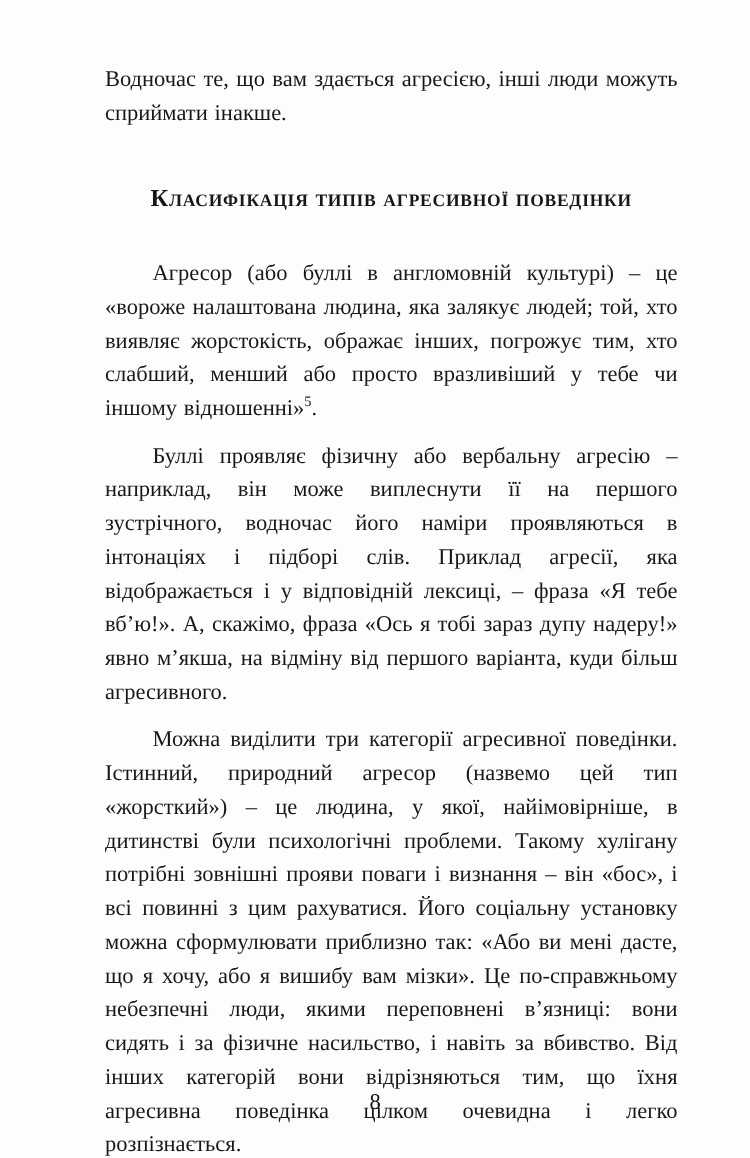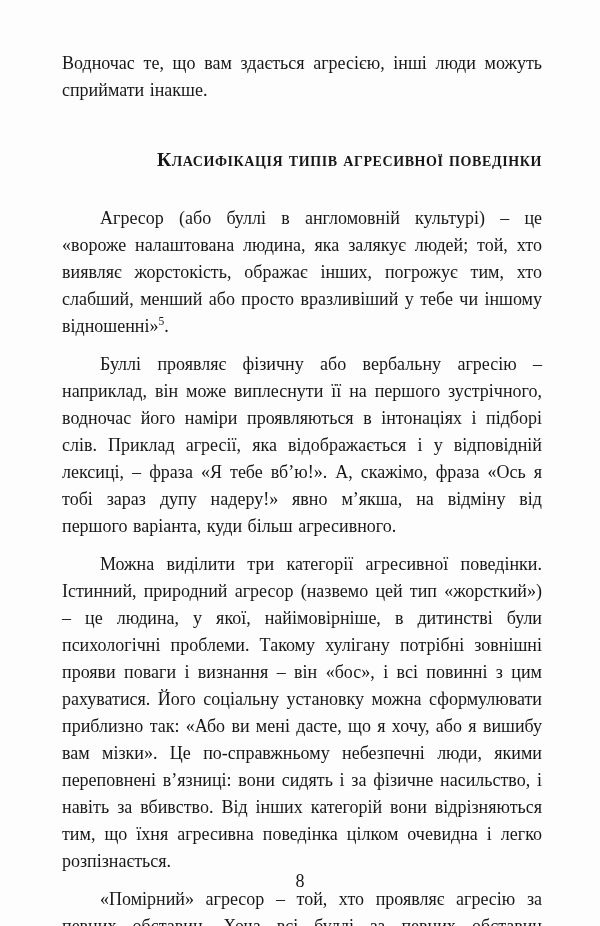--- a/index.html
+++ b/index.html
@@ -10,21 +10,21 @@
     width: 600px;
     height: 926px;
     background: #fdfdfd;
     position: relative;
     overflow: hidden;
   }
   .book-page {
     box-sizing: border-box;
     width: 600px;
     height: 714px;
-    padding: 50px 58px 0 62px;
+    padding: 50px 58px 0 84px;
     font-family: "Liberation Serif", "DejaVu Serif", serif;
     font-size: 18px;
     line-height: 27px;
     color: #171717;
     text-align: justify;
     hyphens: auto;
   }
   .para {
     margin: 0 0 11px 0;
     text-indent: 38px;
@@ -33,21 +33,21 @@
   .para.continues {
     text-indent: 0;
     margin-bottom: 0;
   }
   .heading {
     font-family: "Liberation Serif", "DejaVu Serif", serif;
     font-variant: small-caps;
     font-weight: bold;
     font-size: 19.5px;
     letter-spacing: 0.6px;
-    text-align: right;
+    text-align: center;
     text-indent: 0;
     margin: 44px 0 33px 0;
     line-height: 24px;
   }
   .fn-marker {
     font-size: 11.5px;
     line-height: 0;
     vertical-align: super;
   }
   .page-number {

